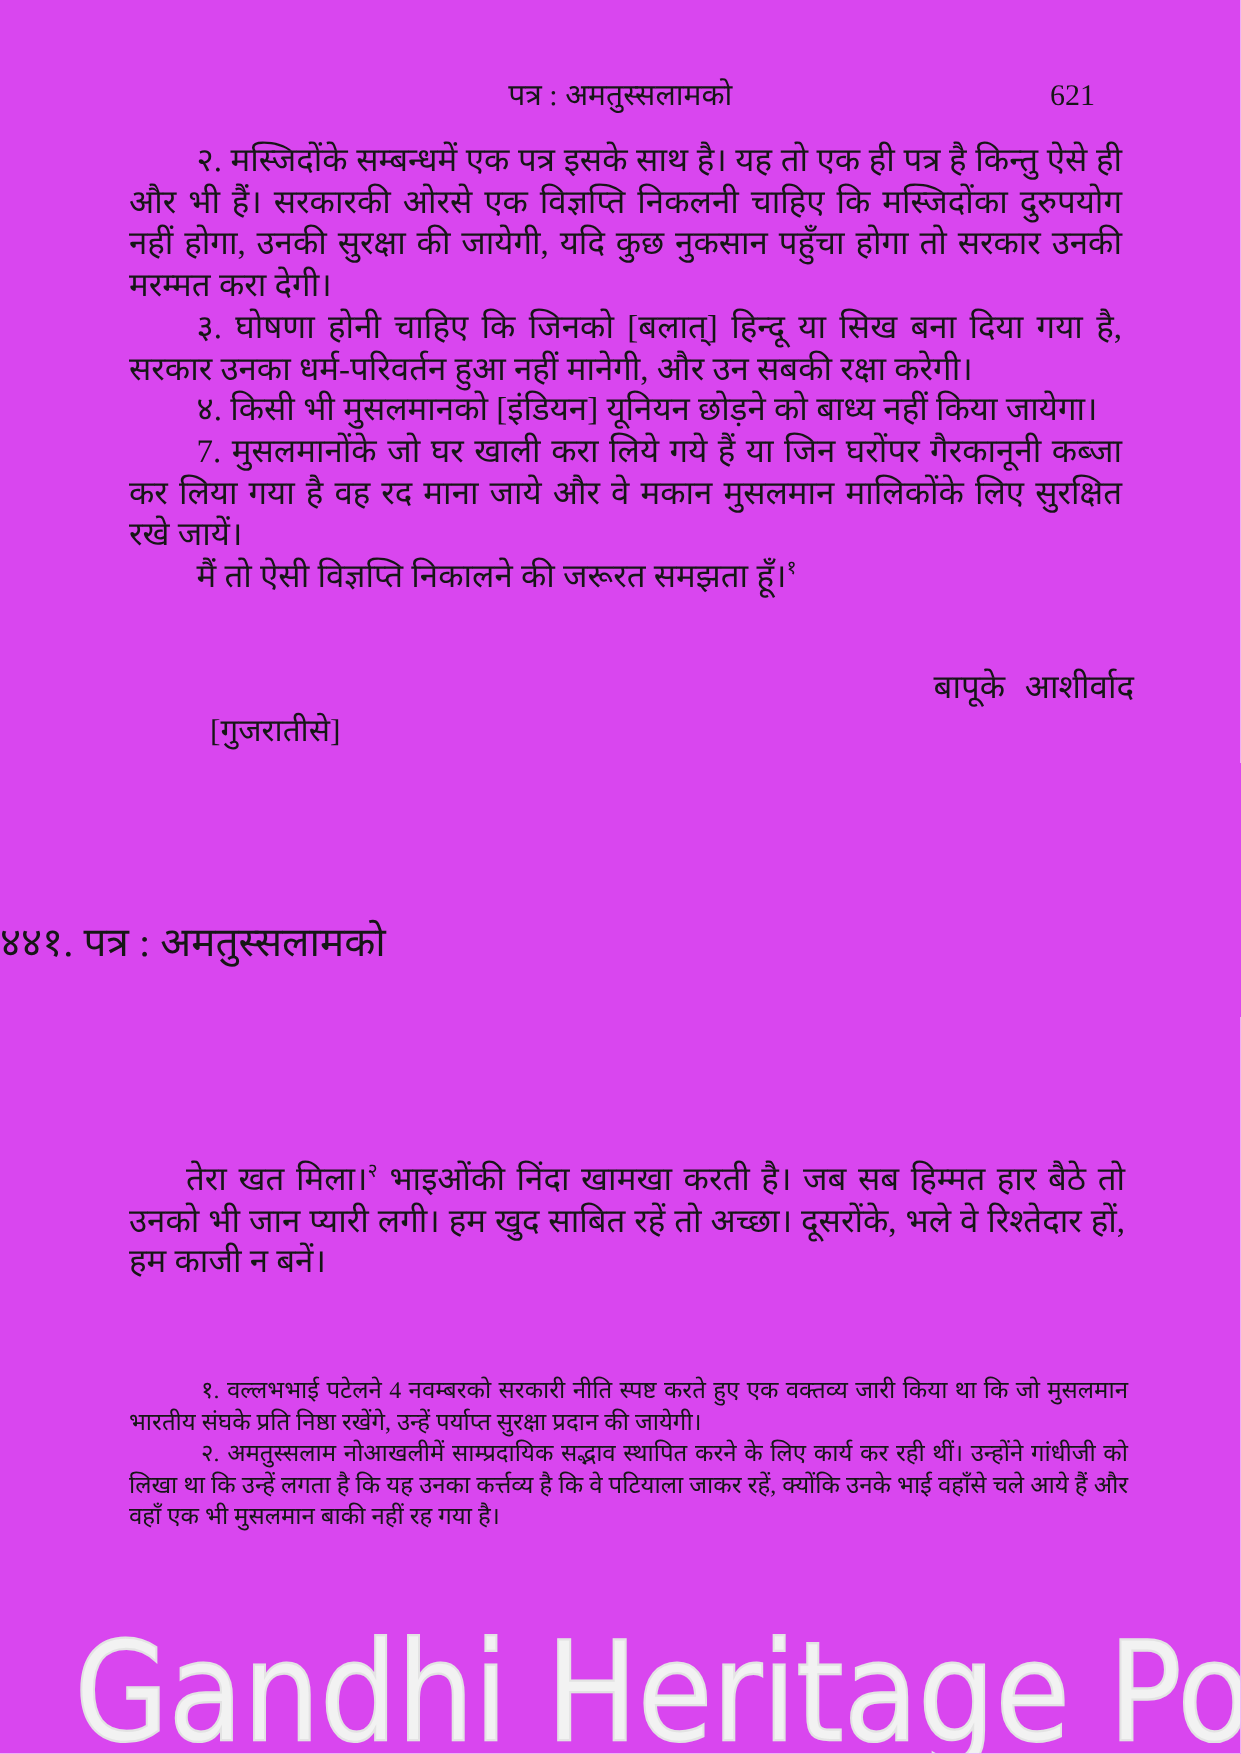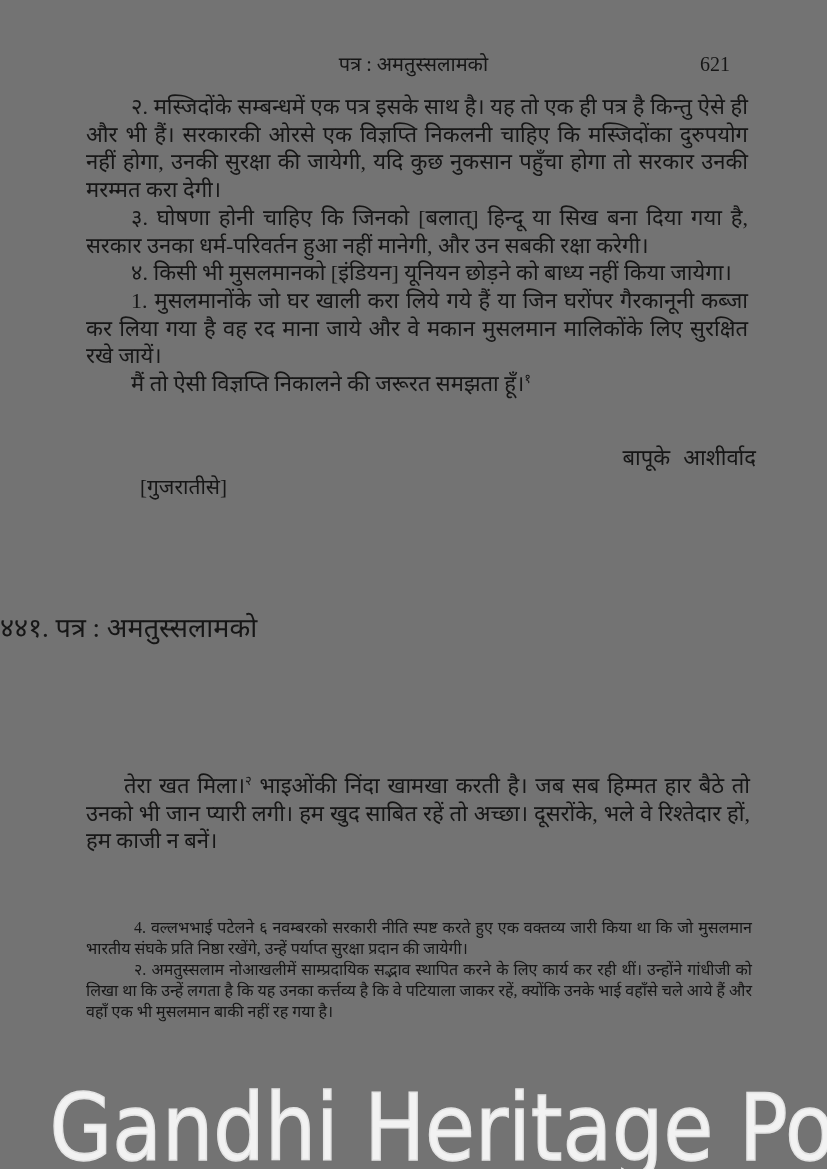--- a/index.html
+++ b/index.html
@@ -5,21 +5,21 @@
   html, body {
     margin: 0;
     padding: 0;
     background: #ffffff;
   }
   .page {
     position: relative;
     width: 827px;
     height: 1169px;
     margin: 0 auto;
-    background: #737373;
+    background: #d946ef;
     overflow: hidden;
     font-family: "Liberation Serif", serif;
     color: #161616;
   }
 
   
   .running-header {
     position: absolute;
     top: 50px;
     left: 0;
@@ -163,36 +163,36 @@
 
   <header class="running-header">
     <span class="rh-title">पत्र : अमतुस्सलामको</span>
     <span class="rh-pagenum">621</span>
   </header>
 
   <section class="body-text">
     <p class="para">२. मस्जिदोंके सम्बन्धमें एक पत्र इसके साथ है। यह तो एक ही पत्र है किन्तु ऐसे ही और भी हैं। सरकारकी ओरसे एक विज्ञप्ति निकलनी चाहिए कि मस्जिदोंका दुरुपयोग नहीं होगा, उनकी सुरक्षा की जायेगी, यदि कुछ नुकसान पहुँचा होगा तो सरकार उनकी मरम्मत करा देगी।</p>
     <p class="para">३. घोषणा होनी चाहिए कि जिनको [बलात्] हिन्दू या सिख बना दिया गया है, सरकार उनका धर्म-परिवर्तन हुआ नहीं मानेगी, और उन सबकी रक्षा करेगी।</p>
     <p class="para">४. किसी भी मुसलमानको [इंडियन] यूनियन छोड़ने को बाध्य नहीं किया जायेगा।</p>
-    <p class="para">1. मुसलमानोंके जो घर खाली करा लिये गये हैं या जिन घरोंपर गैरकानूनी कब्जा कर लिया गया है वह रद माना जाये और वे मकान मुसलमान मालिकोंके लिए सुरक्षित रखे जायें।</p>
+    <p class="para">7. मुसलमानोंके जो घर खाली करा लिये गये हैं या जिन घरोंपर गैरकानूनी कब्जा कर लिया गया है वह रद माना जाये और वे मकान मुसलमान मालिकोंके लिए सुरक्षित रखे जायें।</p>
     <p class="para"><span>मैं तो ऐसी विज्ञप्ति निकालने की जरूरत समझता हूँ।</span><sup class="fn-ref">१</sup></p>
   </section>
 
   <div class="signature">बापूके आशीर्वाद</div>
 
   <div class="source-block">
     <div class="source-lang">[गुजरातीसे]</div>
   </div>
 
   <h2 class="section-heading">४४१. पत्र : अमतुस्सलामको</h2>
 
 
 
   <p class="letter-body"><span>तेरा खत मिला।</span><sup class="fn-ref">२</sup><span> भाइओंकी निंदा खामखा करती है। जब सब हिम्मत हार बैठे तो उनको भी जान प्यारी लगी। हम खुद साबित रहें तो अच्छा। दूसरोंके, भले वे रिश्तेदार हों, हम काजी न बनें।</span></p>
 
   <div class="footnotes">
-    <p class="footnote">4. वल्लभभाई पटेलने ६ नवम्बरको सरकारी नीति स्पष्ट करते हुए एक वक्तव्य जारी किया था कि जो मुसलमान भारतीय संघके प्रति निष्ठा रखेंगे, उन्हें पर्याप्त सुरक्षा प्रदान की जायेगी।</p>
+    <p class="footnote">१. वल्लभभाई पटेलने 4 नवम्बरको सरकारी नीति स्पष्ट करते हुए एक वक्तव्य जारी किया था कि जो मुसलमान भारतीय संघके प्रति निष्ठा रखेंगे, उन्हें पर्याप्त सुरक्षा प्रदान की जायेगी।</p>
     <p class="footnote">२. अमतुस्सलाम नोआखलीमें साम्प्रदायिक सद्भाव स्थापित करने के लिए कार्य कर रही थीं। उन्होंने गांधीजी को लिखा था कि उन्हें लगता है कि यह उनका कर्त्तव्य है कि वे पटियाला जाकर रहें, क्योंकि उनके भाई वहाँसे चले आये हैं और वहाँ एक भी मुसलमान बाकी नहीं रह गया है।</p>
   </div>
 
   <div class="watermark">Gandhi Heritage Portal</div>
 
 </div>
 
 </body></html>

